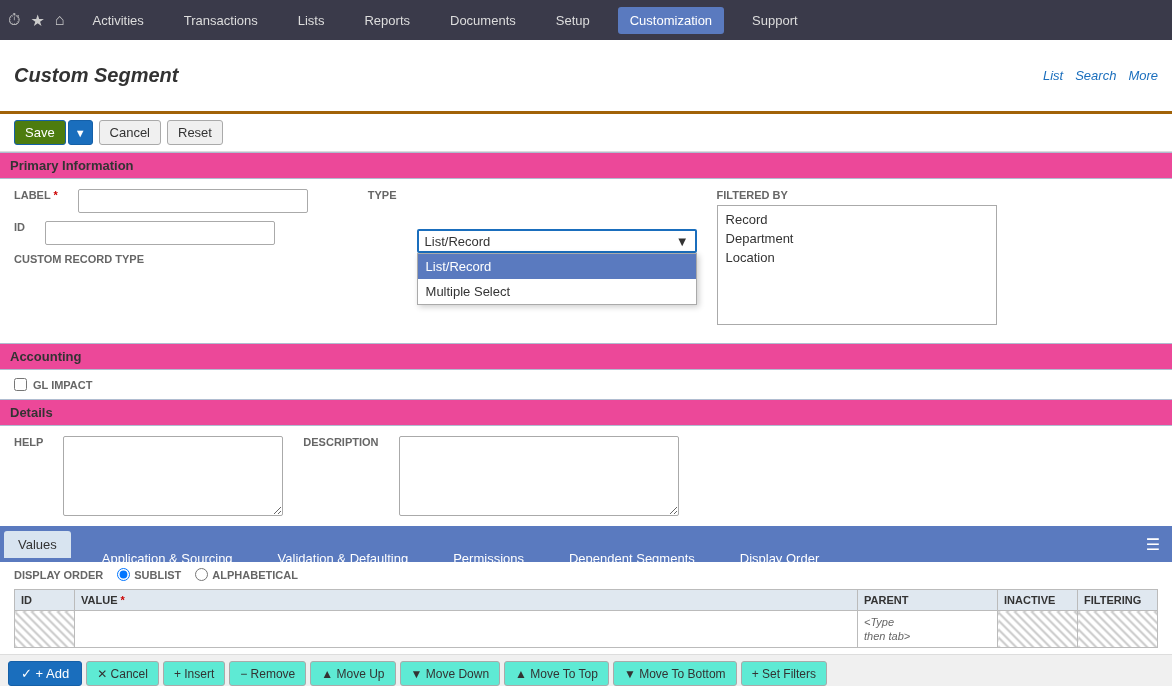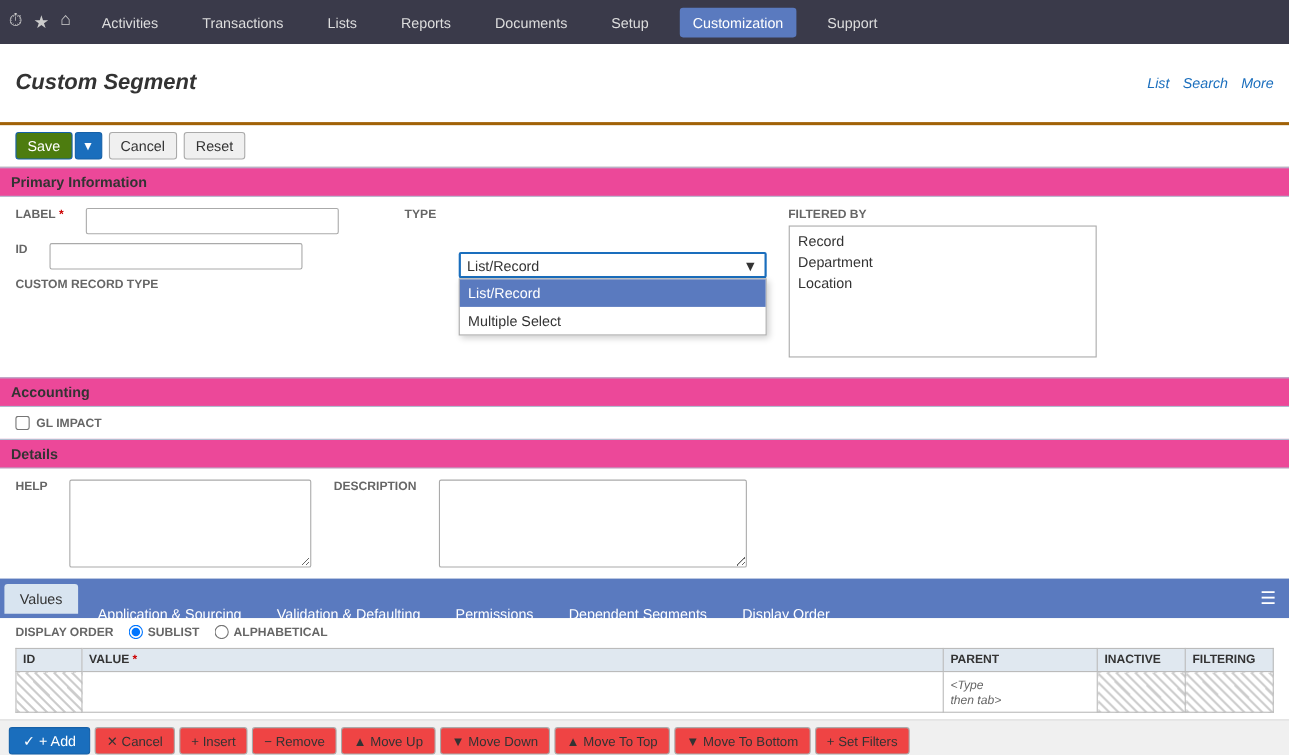--- a/index.html
+++ b/index.html
@@ -238,21 +238,21 @@
       width: 280px;
       height: 80px;
       resize: both;
     }
 
     
     .tabs-bar {
       background: #5a7abf;
       display: flex;
       align-items: center;
-      gap: 4px;
+      gap: 17px;
       padding: 16px 4px;
       height: 36px;
     }
     .tab-item {
       color: white;
       padding: 6px 14px;
       cursor: pointer;
       font-size: 13px;
       border-bottom: none;
       text-decoration: none;
@@ -353,21 +353,21 @@
     .btn-add {
       background: #1a6ebd;
       color: white;
       border: 1px solid #1560a8;
       border-radius: 3px;
       padding: 4px 12px;
       cursor: pointer;
       font-size: 13px;
     }
     .btn-action {
-      background: #ef4444;
+      background: #5eead4;
       color: #333;
       border: 1px solid #aaa;
       border-radius: 3px;
       padding: 4px 10px;
       cursor: pointer;
       font-size: 12px;
     }
 
     .col-id { width: 60px; }
     .col-parent { width: 140px; }

